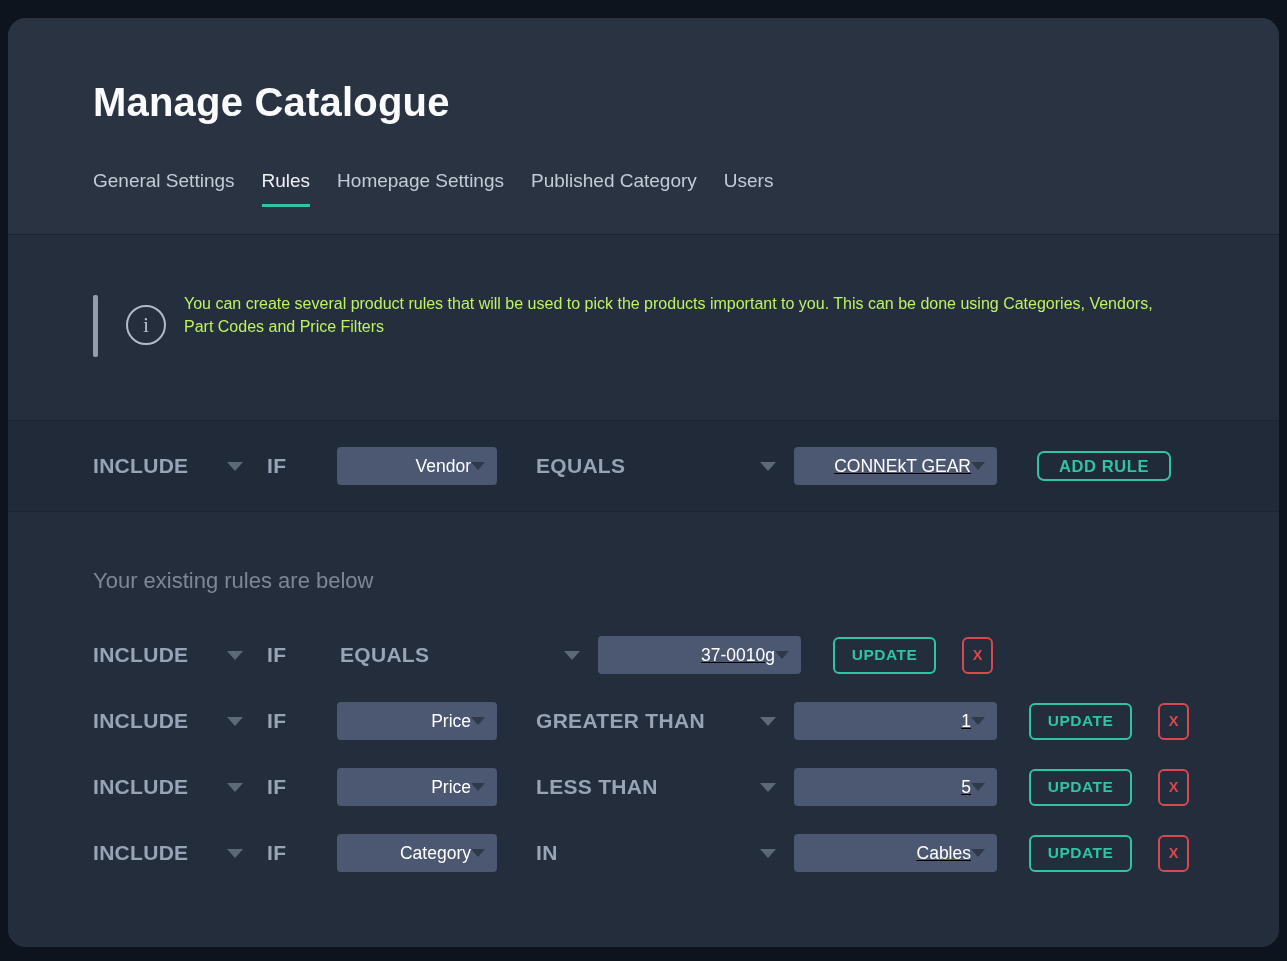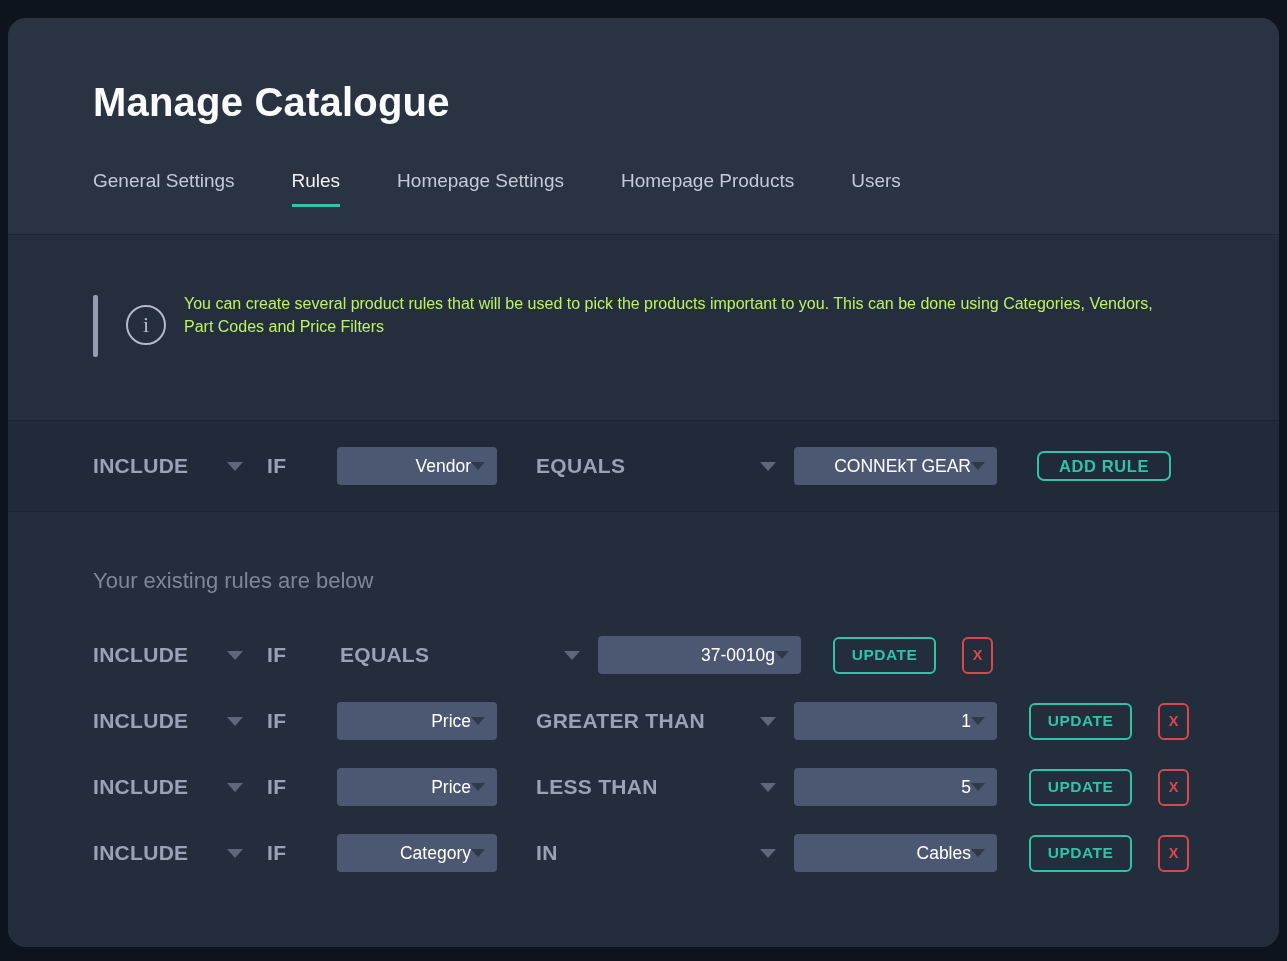--- a/index.html
+++ b/index.html
@@ -21,21 +21,21 @@
     background:#2a3342;
     height:217px;
     padding:60px 48px 0 85px;
     flex:0 0 auto;
     border-bottom:1px solid #1e2633;
   }
   h1.page-title {
     color:#fafbfd; font-size:40px; font-weight:700; letter-spacing:0.2px;
     line-height:1.2;
   }
-  .tabs { display:flex; gap:57px; margin-top:44px; align-items:flex-end; }
+  .tabs { display:flex; gap:27px; margin-top:44px; align-items:flex-end; }
   .tab {
     background:none; border:none; cursor:pointer;
     padding:0 0 12px 0;
     font-family:"Liberation Sans", sans-serif;
     font-size:19px; color:#c4cbd7;
     border-bottom:3px solid transparent;
   }
   .tab.active { color:#eef1f6; border-bottom-color:#2ec4a5; }
   .tab .tab-label { pointer-events:none; }
   
@@ -96,21 +96,21 @@
     display:flex; align-items:center; justify-content:flex-end;
     padding:0 12px; cursor:pointer; flex:0 0 auto;
   }
   .sel-txt { color:#ffffff; font-size:17.5px; }
   .select.field { margin-left:36px; width:160px; }
   .op-group {
     margin-left:39px; width:240px;
     display:flex; align-items:center; justify-content:space-between;
     cursor:pointer; flex:0 0 auto;
   }
-  .select.value { margin-left:18px; width:203px; }
+  .select.value { margin-left:18px; width:203px;text-decoration:underline; }
   
   button { font-family:"Liberation Sans", sans-serif; }
   .add-rule-btn {
     margin-left:40px;
     height:30px; padding:0 20px;
     background:transparent; border:2px solid #2ec4a5; border-radius:7px;
     color:#2ec4a5; font-size:16.5px; font-weight:700; letter-spacing:0.6px;
     cursor:pointer;
   }
   .update-btn {
@@ -139,21 +139,21 @@
         <button class="tab">
     <span class="tab-label">General Settings</span>
   </button>
         <button class="tab active">
     <span class="tab-label">Rules</span>
   </button>
         <button class="tab">
     <span class="tab-label">Homepage Settings</span>
   </button>
         <button class="tab">
-    <span class="tab-label">Homepage Products</span>
+    <span class="tab-label">Published Category</span>
   </button>
         <button class="tab">
     <span class="tab-label">Users</span>
   </button>
       </nav>
   </div>
 
   <div class="info-section">
     <span class="vbar"></span>
     <span class="info-icon">i</span>

